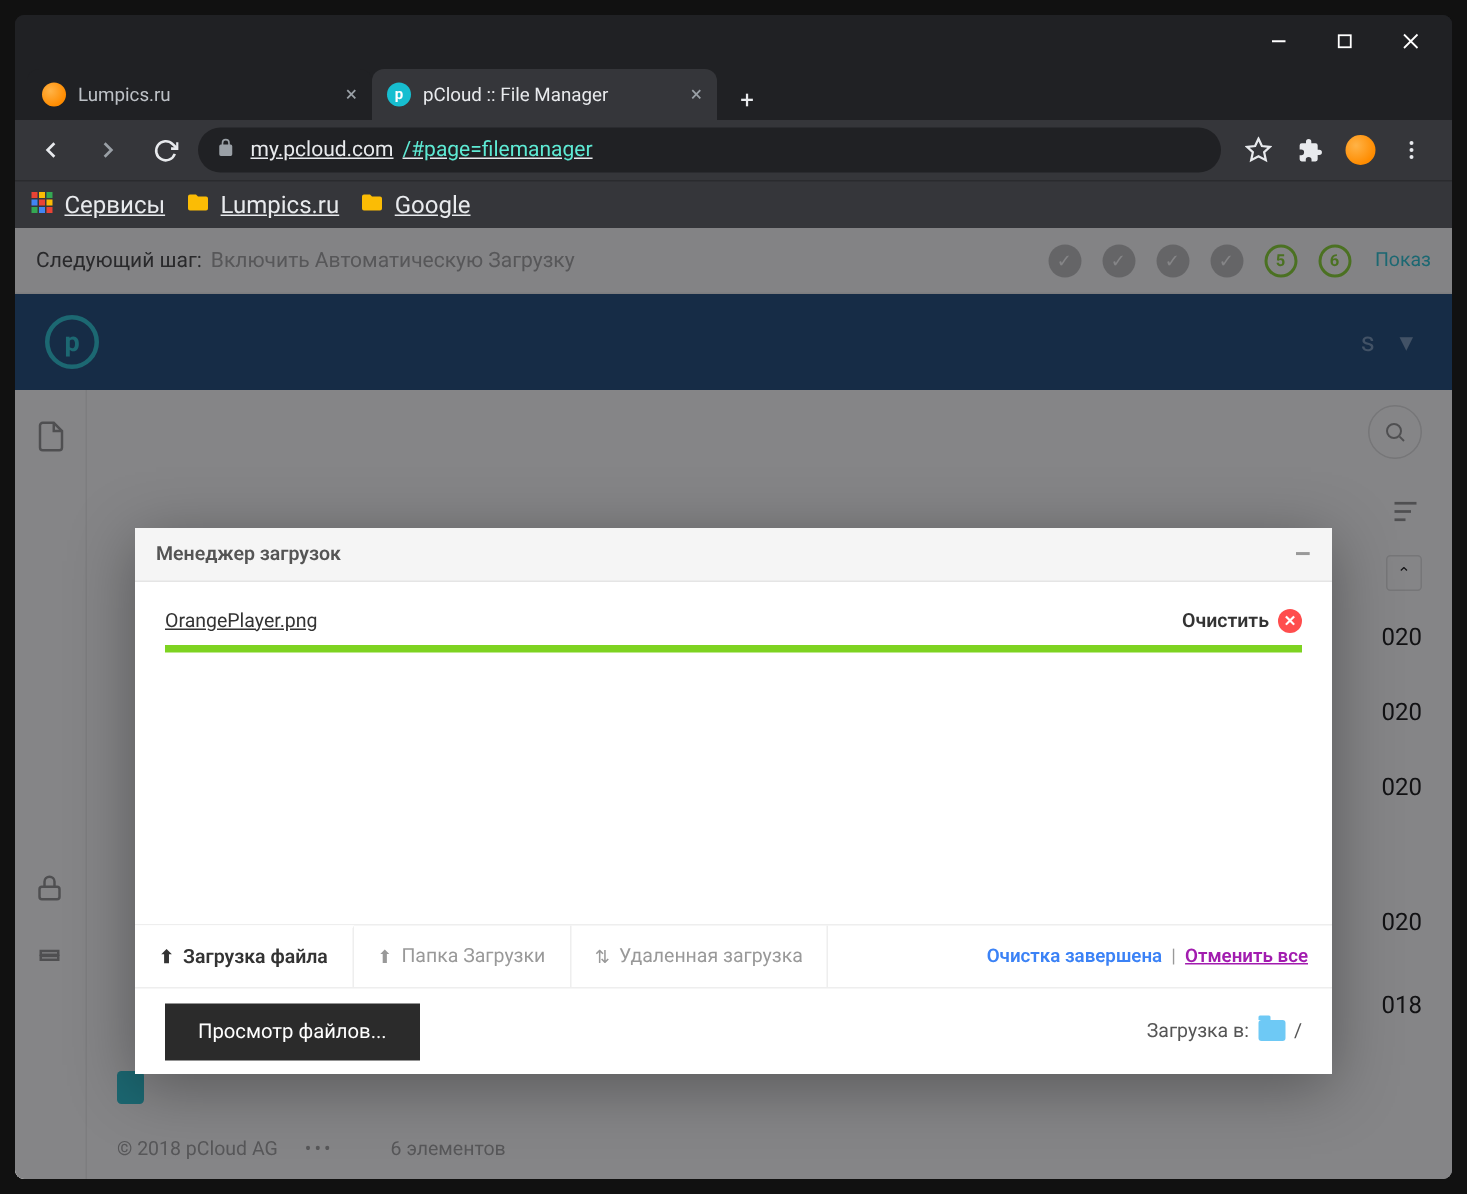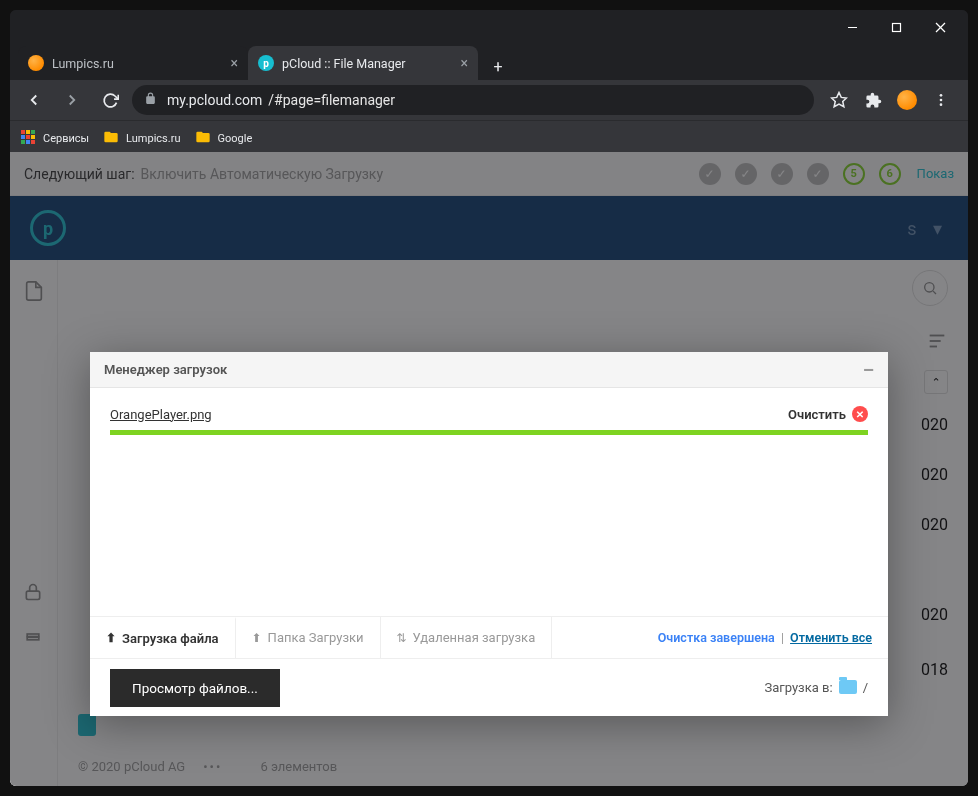--- a/index.html
+++ b/index.html
@@ -17,30 +17,30 @@
 .tab.inactive { background: #202124; color: #bdc1c6; }
 .tab.active { background: #35363a; }
 .tab .favicon { width: 16px; height: 16px; border-radius: 50%; flex-shrink: 0; }
 .tab .closex { margin-left: auto; color: #9aa0a6; font-size: 14px; }
 .newtab { width: 28px; height: 28px; display: flex; align-items: center; justify-content: center; color: #e8eaed; border-radius: 50%; margin-left: 6px; }
 
 
 .omnirow { height: 40px; background: #35363a; display: flex; align-items: center; padding: 0 8px; gap: 6px; }
 .nav-btn { width: 32px; height: 32px; display: flex; align-items: center; justify-content: center; color: #9aa0a6; border-radius: 50%; }
 .nav-btn.enabled { color: #e8eaed; }
-.omnibox { flex: 1; height: 30px; background: #202124; border-radius: 15px; display: flex; align-items: center; padding: 0 12px; gap: 10px; color: #e8eaed; font-size: 14px; }
+.omnibox { flex: 1; height: 30px; background: #202124; border-radius: 15px; display: flex; align-items: center; padding: 0 12px; gap: 10px; color: #e8eaed; font-size: 14px; text-decoration: underline; }
 .omnibox .lock { color: #9aa0a6; }
-.omnibox .url-dim { color: #e5e5e5; text-align: right; }
+.omnibox .url-dim { color: #5eead4; text-align: right; }
 .ext-area { display: flex; align-items: center; gap: 4px; padding: 0 4px; }
 .ext-btn { width: 30px; height: 30px; display: flex; align-items: center; justify-content: center; color: #e8eaed; border-radius: 50%; }
 .orange-ext { width: 20px; height: 20px; border-radius: 50%; background: radial-gradient(circle at 35% 35%, #ffb347, #ff8c00 70%); }
 
 
 .bmbar { height: 32px; background: #35363a; display: flex; align-items: center; padding: 0 10px; gap: 14px; border-top: 1px solid #2a2b2e; }
-.bm { display: flex; align-items: flex-end; gap: 7px; color: #e8eaed; font-size: 11px; }
+.bm { display: flex; align-items: flex-start; gap: 7px; color: #e8eaed; font-size: 16px; text-decoration: underline; }
 .bm .ico { width: 16px; height: 16px; }
 
 
 .page { flex: 1; background: #fff; position: relative; overflow: hidden; }
 .dim-overlay { position: absolute; inset: 0; background: rgba(32,33,36,0.55); z-index: 5; pointer-events: none; }
 
 .banner { height: 44px; background: #fafafa; display: flex; align-items: center; padding: 0 14px; font-size: 14px; color: #333; gap: 6px; border-bottom: 1px solid #eee; }
 .banner .hint { color: #999; }
 .banner .steps { margin-left: auto; display: flex; gap: 14px; align-items: center; }
 .step-dot { width: 22px; height: 22px; border-radius: 50%; background: #b9b9b9; display: flex; align-items: center; justify-content: center; color: #fff; }
@@ -75,21 +75,21 @@
 .prog { height: 5px; background: #7ed321; margin-top: 8px; }
 .done-label { font-size: 12px; color: #999; margin-top: 6px; }
 
 .modal-tabs { border-top: 1px solid #eee; display: flex; align-items: center; height: 42px; font-size: 13px; }
 .mtab { padding: 0 16px; height: 100%; display: flex; align-items: center; gap: 6px; color: #999; border-right: 1px solid #eee; }
 .mtab.active { color: #333; font-weight: 600; border-top: 2px solid #fff; margin-top: -1px; background: #fff; }
 .mtab .up { font-size: 12px; }
 .mtabs-right { margin-left: auto; padding: 0 16px; font-size: 12.5px; }
 .mtabs-right .ok { color: #3b82f6; font-weight: 600; }
 .mtabs-right .sep { color: #999; margin: 0 3px; }
-.mtabs-right .cancel { color: #0369a1; font-weight: 600; }
+.mtabs-right .cancel { color: #a21caf; font-weight: 600; }
 
 .modal-footer { height: 58px; background: #fff; border-top: 1px solid #eee; display: flex; align-items: center; padding: 0 20px; }
 .browse-btn { height: 38px; padding: 0 22px; background: #2b2b2b; color: #fff; font-size: 13.5px; display: flex; align-items: center; border: none; font-weight: 400; }
 .dest { margin-left: auto; font-size: 13px; color: #555; display: flex; align-items: flex-start; gap: 6px; }
 .folder-ico { width: 18px; height: 14px; background: #6ec9f5; border-radius: 2px; position: relative; }
 .folder-ico::before { content: ""; position: absolute; top: -3px; left: 0; width: 8px; height: 3px; background: #6ec9f5; border-radius: 1px 1px 0 0; }
 </style>
 </head>
 <body>
 
@@ -261,21 +261,21 @@
         </div>
         <div style="position:absolute;right:20px;top:110px" class="sortbtn">⌃</div>
 
         <div style="position:absolute;right:20px;top:155px">020</div>
         <div style="position:absolute;right:20px;top:205px">020</div>
         <div style="position:absolute;right:20px;top:255px">020</div>
         <div style="position:absolute;right:20px;top:345px">020</div>
         <div style="position:absolute;right:20px;top:400px">018</div>
 
         <div class="footer-row">
-          <span>© 2020 pCloud AG</span>
+          <span>© 2018 pCloud AG</span>
           <span style="color:#999;letter-spacing:2px">•••</span>
           <span style="margin-left:20px">6 элементов</span>
         </div>
         <div style="position:absolute;bottom:50px;left:20px" class="green-badge"></div>
       </div>
     </div>
 
     <div class="dim-overlay"></div>
 
     <div class="modal">

